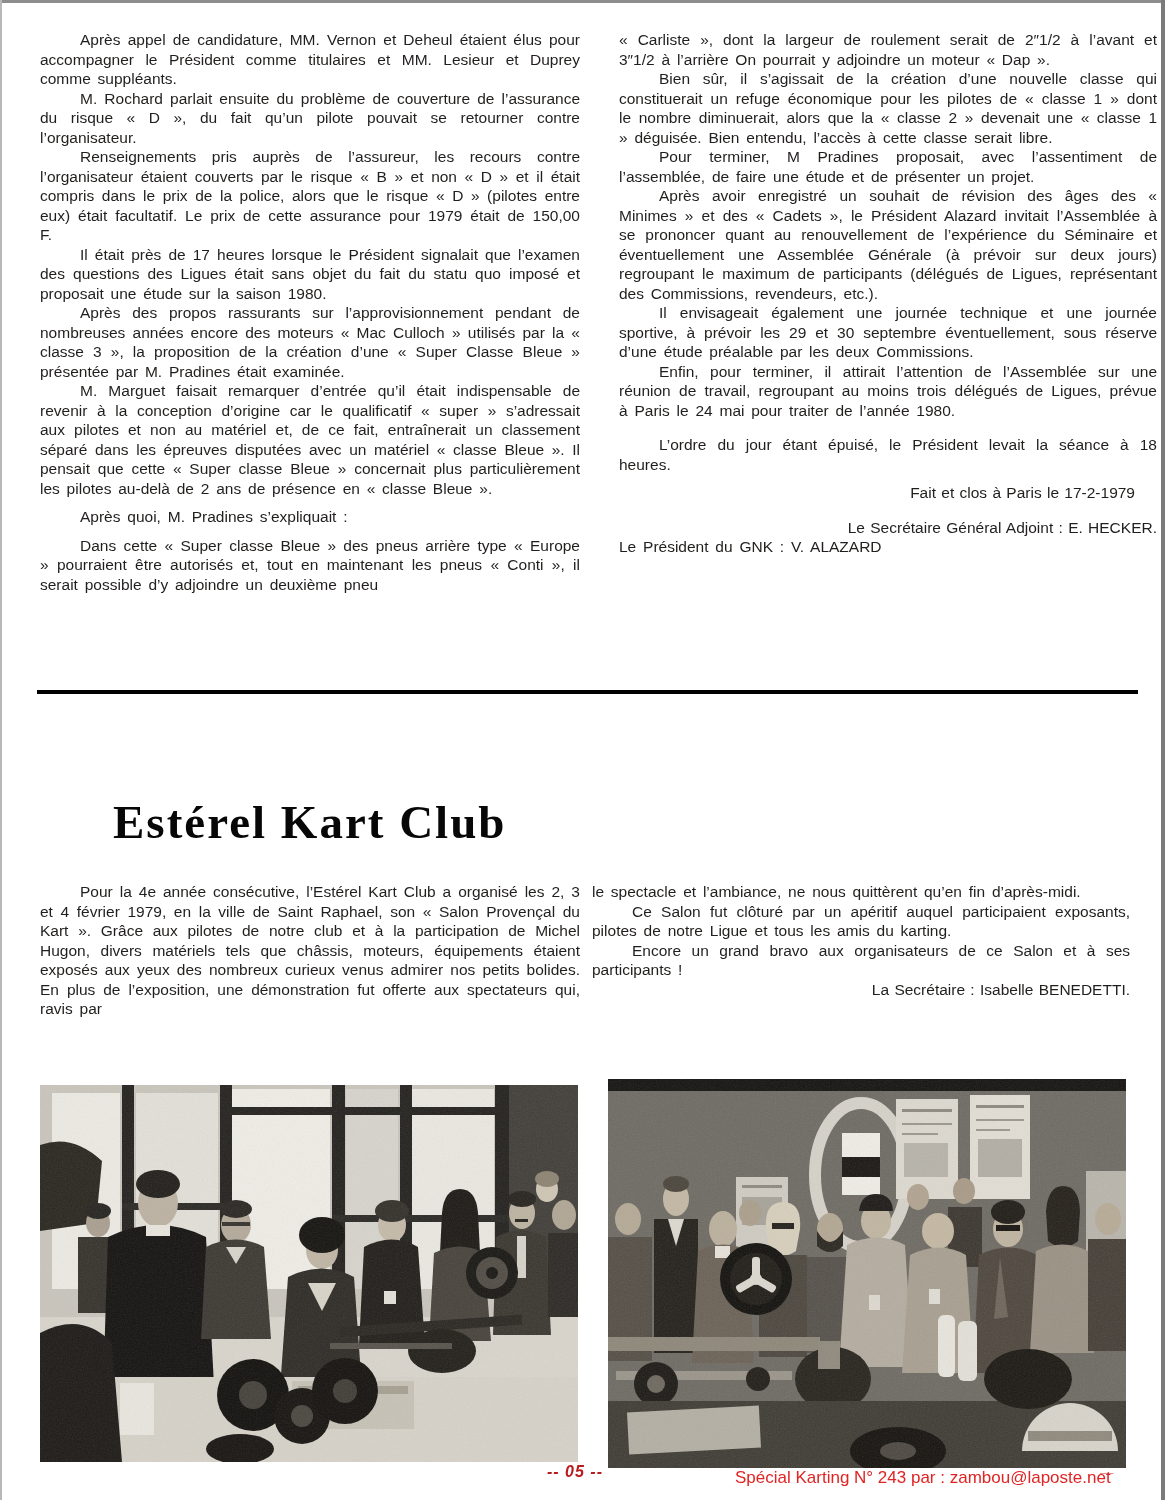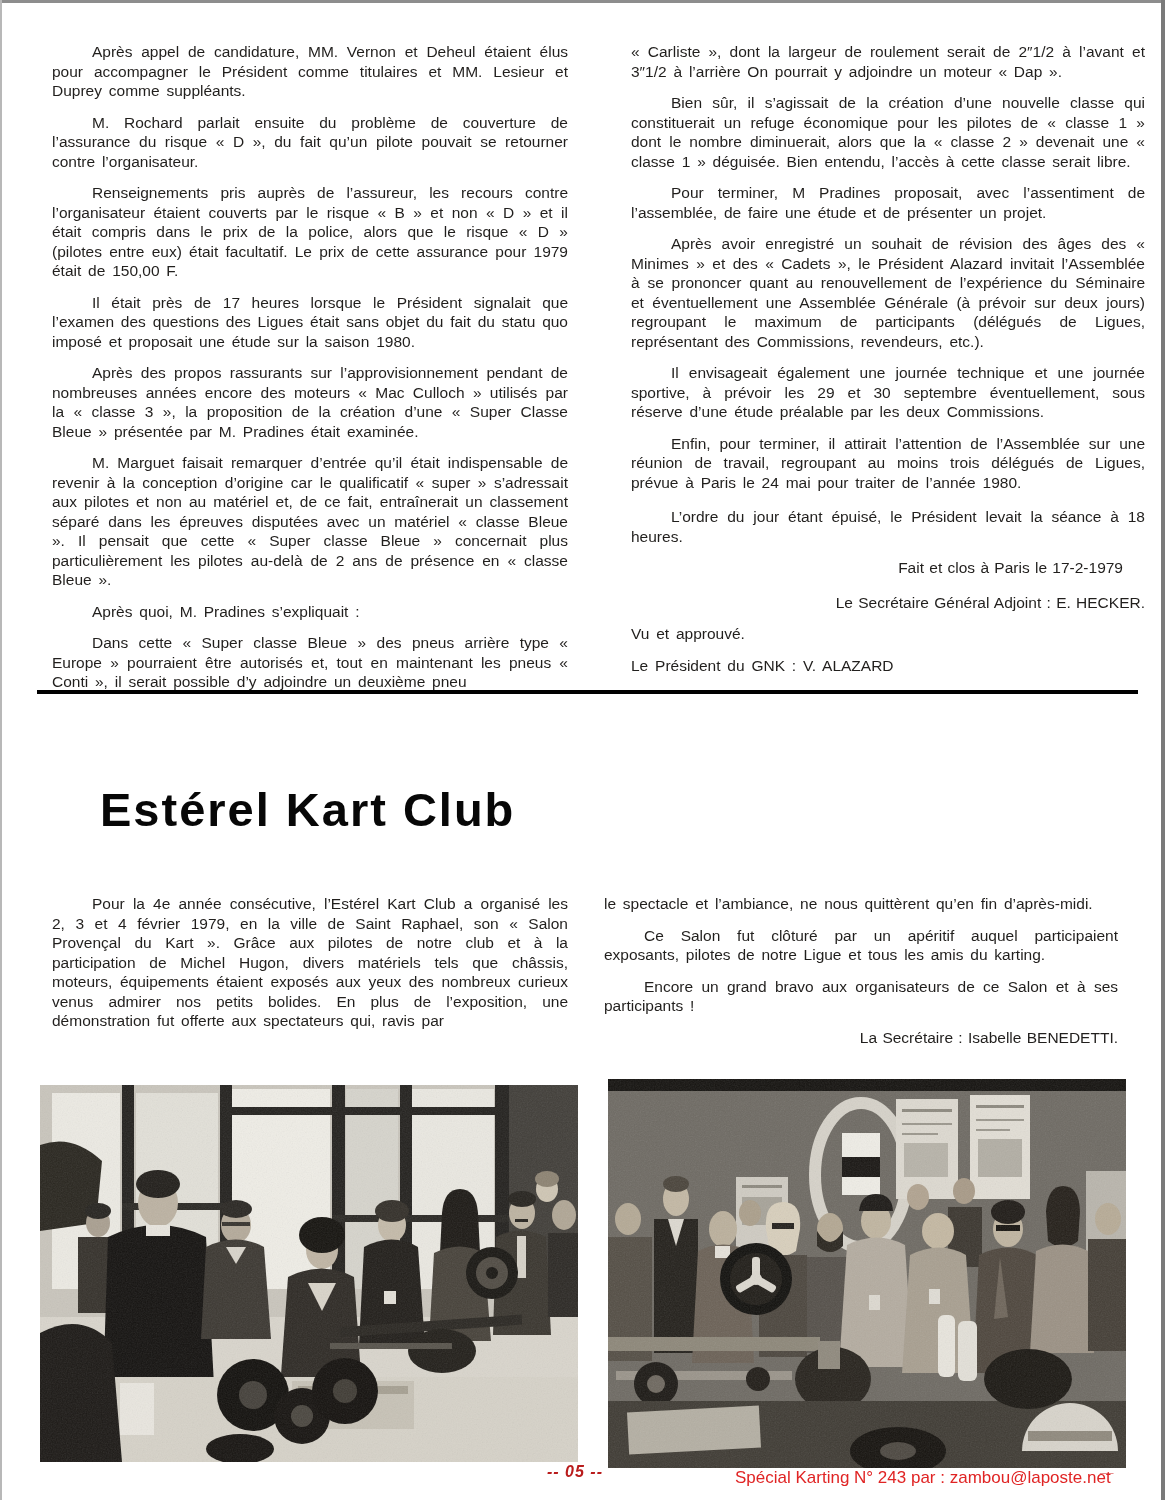--- a/index.html
+++ b/index.html
@@ -12,21 +12,21 @@
   .edge-top { left:0; top:0; width:1165px; height:3px; background:#8d8d8d; }
   .edge-left { left:0; top:0; width:2px; height:1500px; background:#b8b8b8; }
   .edge-right { right:0; top:0; width:4px; height:1500px; background:#7a7a7a; }
 
   .col {
     position:absolute; width:540px;
     font-size:15.5px; line-height:19.5px;
     text-align:justify; word-spacing:2.5px;
     color:#211f1d;
   }
-  .col p { margin:12px; }
+  .col p { margin:0; }
   p.indent { text-indent:40px; }
   p.noindent { text-indent:0; }
   p.right { text-align:right; word-spacing:1px; }
   .gap-sm { margin-top:9px !important; }
   .gap-md { margin-top:15px !important; }
   .pad-r { padding-right:22px; }
 
   .s1-left  { left:40px;  top:30px; }
   .s1-right { left:619px; top:30px; width:538px; }
   .s2-left  { left:40px;  top:882px; }
@@ -80,27 +80,26 @@
 <div class="col s1-right">
   <p class="noindent">« Carliste », dont la largeur de roulement serait de 2″1/2 à l’avant et 3″1/2 à l’arrière On pourrait y adjoindre un moteur « Dap ».</p>
   <p class="indent">Bien sûr, il s’agissait de la création d’une nouvelle classe qui constituerait un refuge économique pour les pilotes de « classe 1 » dont le nombre diminuerait, alors que la « classe 2 » devenait une « classe 1 » déguisée. Bien entendu, l’accès à cette classe serait libre.</p>
   <p class="indent">Pour terminer, M Pradines proposait, avec l’assentiment de l’assemblée, de faire une étude et de présenter un projet.</p>
   <p class="indent">Après avoir enregistré un souhait de révision des âges des « Minimes » et des « Cadets », le Président Alazard invitait l’Assemblée à se prononcer quant au renouvellement de l’expérience du Séminaire et éventuellement une Assemblée Générale (à prévoir sur deux jours) regroupant le maximum de participants (délégués de Ligues, représentant des Commissions, revendeurs, etc.).</p>
   <p class="indent">Il envisageait également une journée technique et une journée sportive, à prévoir les 29 et 30 septembre éventuellement, sous réserve d’une étude préalable par les deux Commissions.</p>
   <p class="indent">Enfin, pour terminer, il attirait l’attention de l’Assemblée sur une réunion de travail, regroupant au moins trois délégués de Ligues, prévue à Paris le 24 mai pour traiter de l’année 1980.</p>
   <p class="indent gap-md">L’ordre du jour étant épuisé, le Président levait la séance à 18 heures.</p>
   <p class="right pad-r gap-sm">Fait et clos à Paris le 17-2-1979</p>
   <p class="right gap-md">Le Secrétaire Général Adjoint : E. HECKER.</p>
-  <p class="noindent">Vu et approuvé.</p>
   <p class="noindent">Le Président du GNK : V. ALAZARD</p>
 </div>
 
 <div class="divider"></div>
 
-<h1 class="article-title" style="margin:4px;">Estérel Kart Club</h1>
+<h1 class="article-title" style="margin:17px;font-family:Liberation Serif, serif;">Estérel Kart Club</h1>
 
 <div class="col s2-left">
   <p class="indent">Pour la 4e année consécutive, l’Estérel Kart Club a organisé les 2, 3 et 4 février 1979, en la ville de Saint Raphael, son « Salon Provençal du Kart ». Grâce aux pilotes de notre club et à la participation de Michel Hugon, divers matériels tels que châssis, moteurs, équipements étaient exposés aux yeux des nombreux curieux venus admirer nos petits bolides. En plus de l’exposition, une démonstration fut offerte aux spectateurs qui, ravis par</p>
 </div>
 
 <div class="col s2-right">
   <p class="noindent">le spectacle et l’ambiance, ne nous quittèrent qu’en fin d’après-midi.</p>
   <p class="indent">Ce Salon fut clôturé par un apéritif auquel participaient exposants, pilotes de notre Ligue et tous les amis du karting.</p>
   <p class="indent">Encore un grand bravo aux organisateurs de ce Salon et à ses participants !</p>
   <p class="right">La Secrétaire : Isabelle BENEDETTI.</p>

